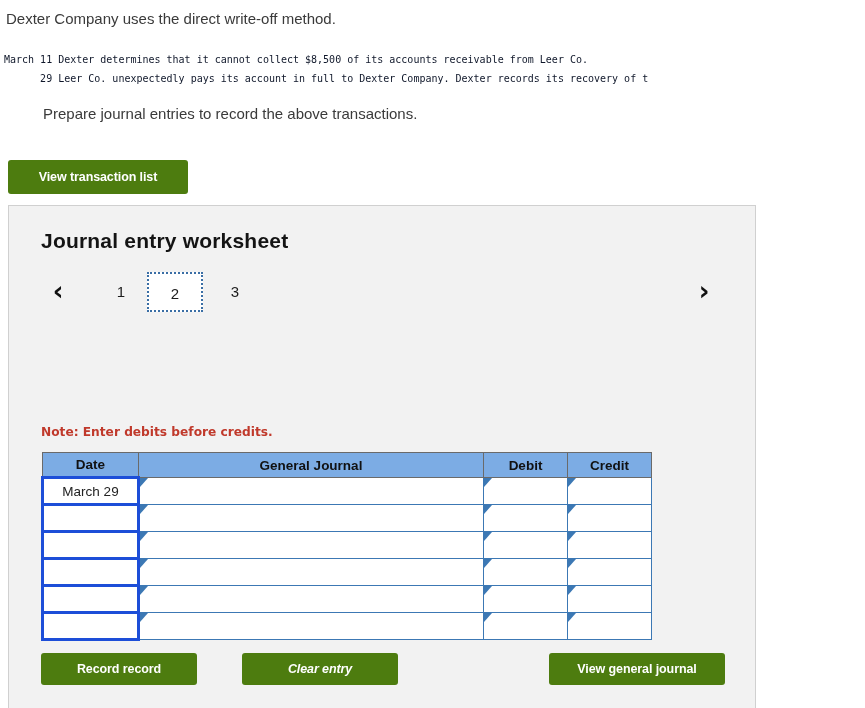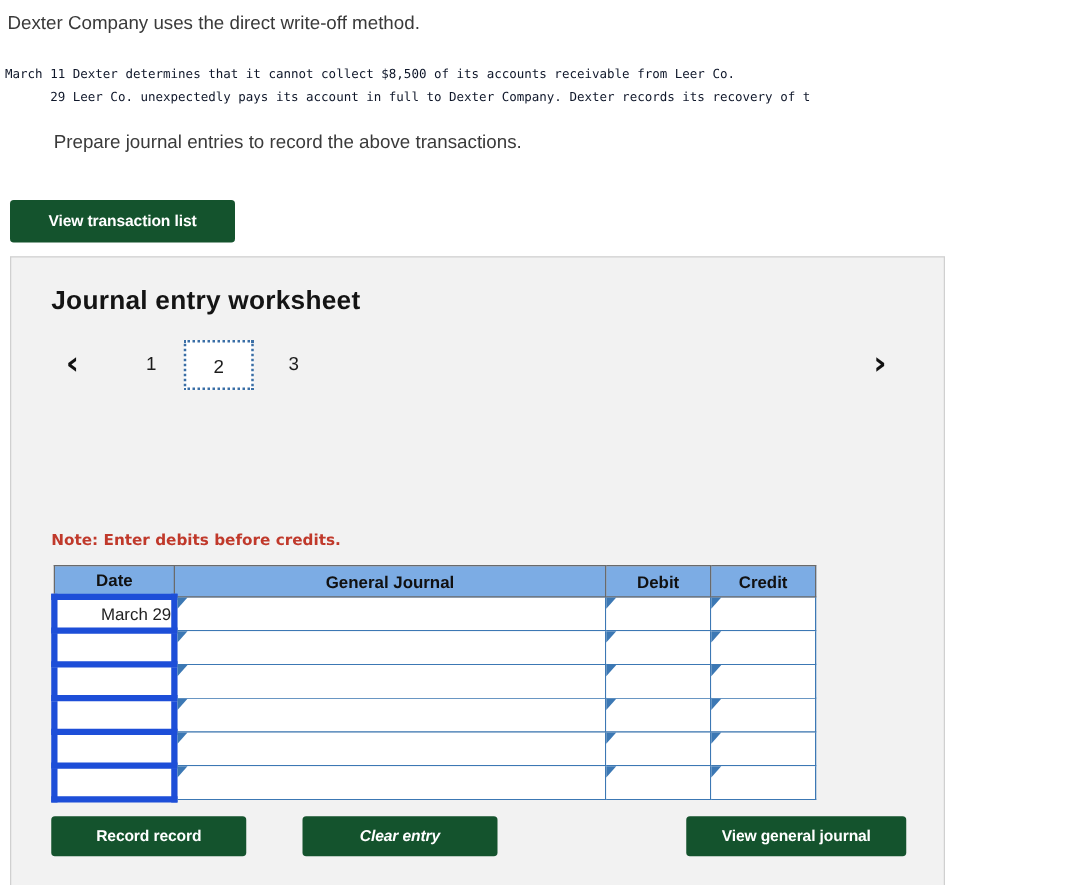--- a/index.html
+++ b/index.html
@@ -33,21 +33,21 @@
     position: absolute;
     left: 6px; top: 105px;
     font-size: 15px;
     color: #3a3a3a;
     white-space: nowrap;
     margin-left: 37px;
   }
 
   
   .btn {
-    background: #14532d;
+    background: #4d7c0f;
     color: #ffffff;
     border: none;
     border-radius: 3px;
     font-family: "Liberation Sans", sans-serif;
     font-size: 12.5px;
     font-weight: bold;
     letter-spacing: -0.1px;
     cursor: pointer;
     padding: 0;
     text-align: center;
@@ -157,22 +157,22 @@
   .col-gj     { width: 345px; }
   .col-debit  { width: 84px; }
   .col-credit { width: 84px; }
 
   .jtable td {
     padding: 0;
     height: 27px;
     background: #ffffff;
   }
   .cell-date {
-    border: 5px solid #1d4ed8;
-    text-align: right;
+    border: 3px solid #1d4ed8;
+    text-align: center;
     font-size: 13.5px;
     color: #222;
   }
   .cell-input {
     position: relative;
     border: 1.5px solid #3c78b4;
     background: #ffffff;
   }
   
   .flag {

